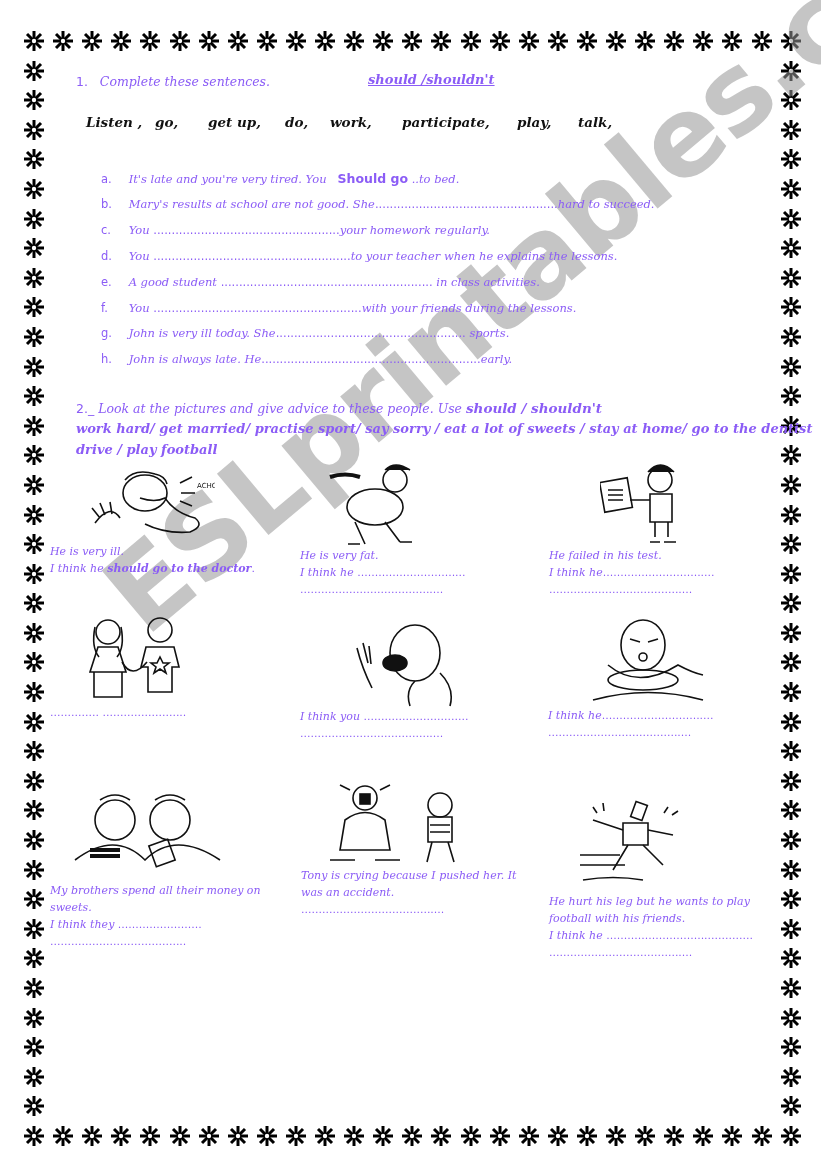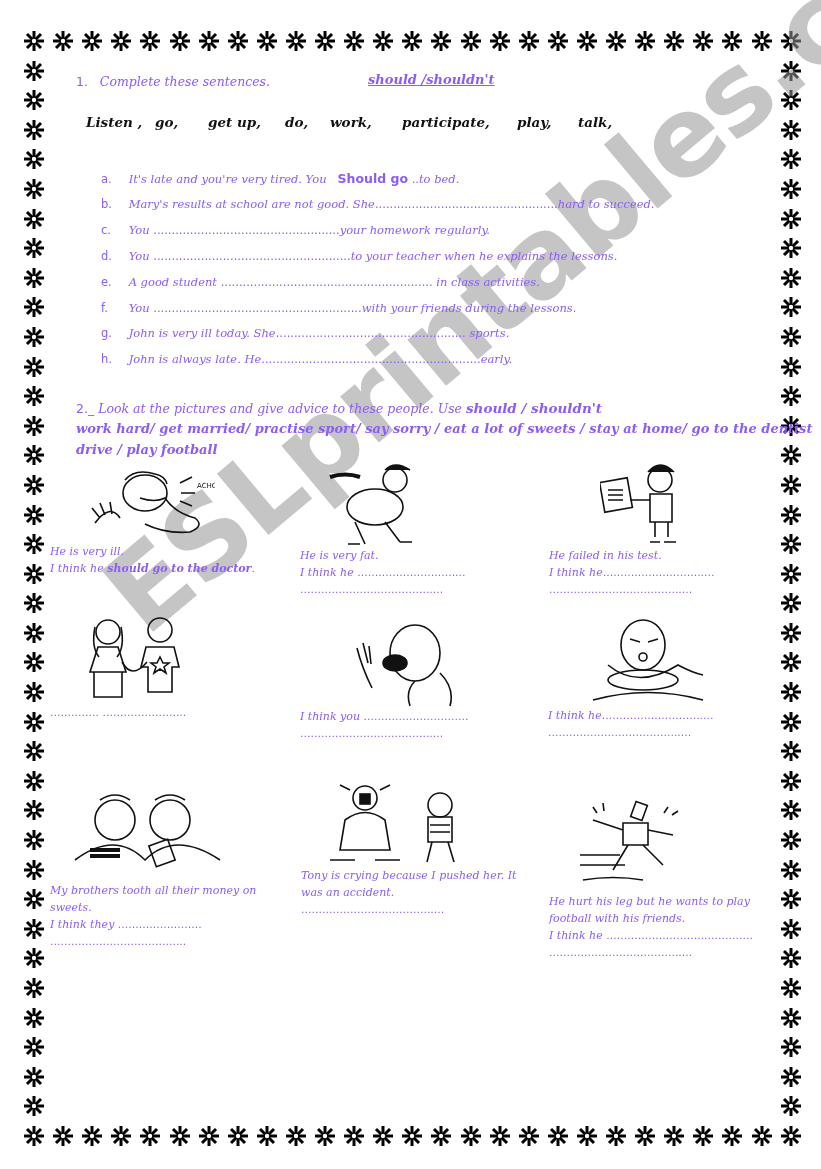--- a/index.html
+++ b/index.html
@@ -1619,21 +1619,21 @@
 </div>
 <div class="t cap" style="left:300px;top:708px;width:230px">
   <div><span class="hw">I think you</span> <span>..............................</span></div>
   <div>.........................................</div>
 </div>
 <div class="t cap" style="left:548px;top:707px;width:232px">
   <div><span class="hw">I think he</span><span>................................</span></div>
   <div>.........................................</div>
 </div>
 <div class="t cap" style="left:50px;top:882px;width:228px">
-  <div class="hw">My brothers tooth all their money on sweets.</div>
+  <div class="hw">My brothers spend all their money on sweets.</div>
   <div><span class="hw">I think they</span> <span>........................</span></div>
   <div>.......................................</div>
 </div>
 <div class="t cap" style="left:301px;top:867px;width:230px">
   <div class="hw">Tony is crying because I pushed her. It was an accident.</div>
   <div>.........................................</div>
 </div>
 <div class="t cap" style="left:549px;top:893px;width:225px">
   <div class="hw">He hurt his leg but he wants to play football with his friends.</div>
   <div><span class="hw">I think he</span> <span>..........................................</span></div>

